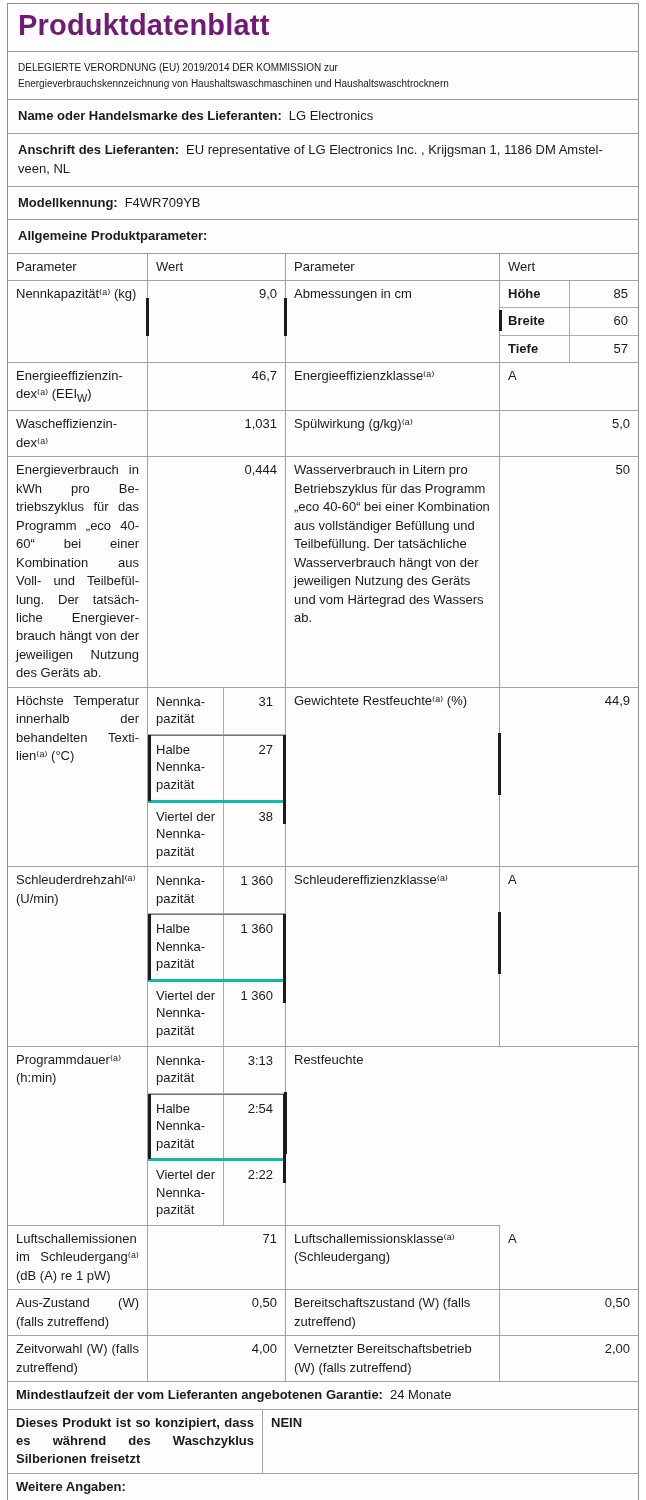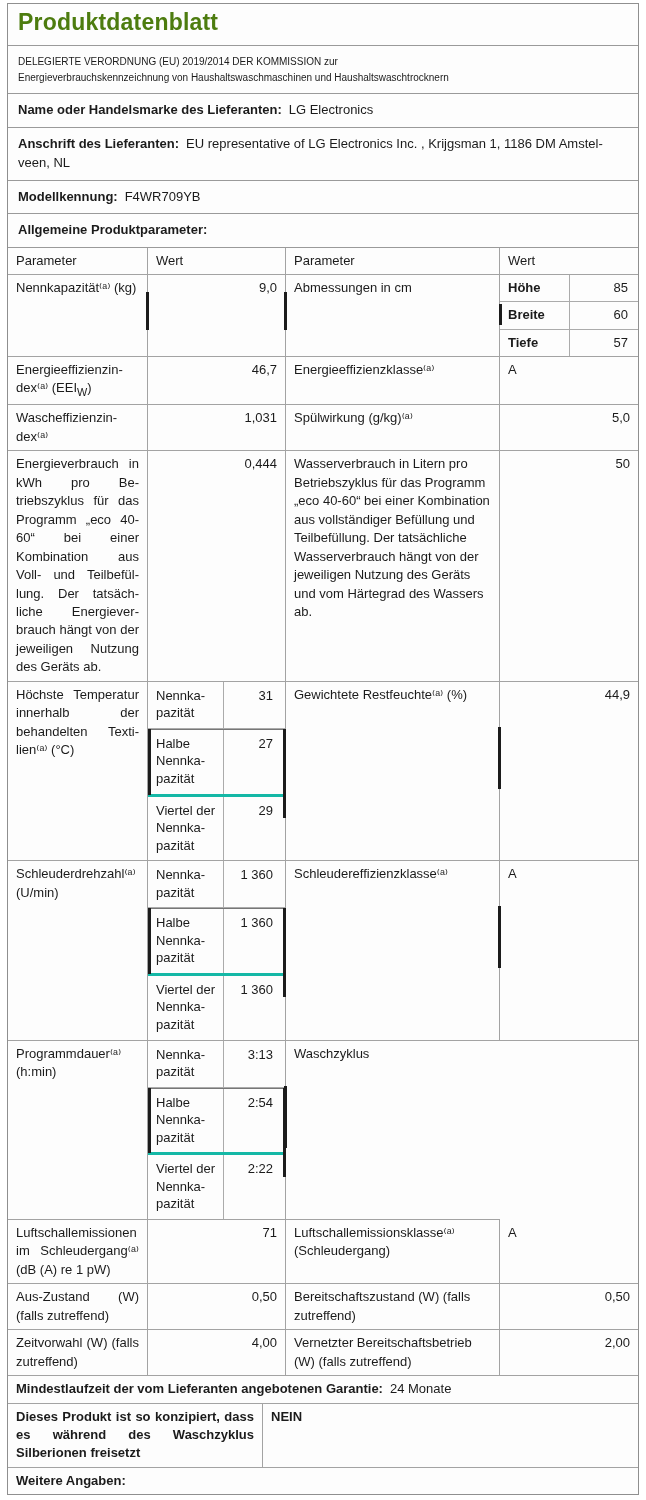--- a/index.html
+++ b/index.html
@@ -10,23 +10,23 @@
     color:#1b1b1b;
     -webkit-font-smoothing:antialiased;
   }
   .doc{
     margin:3px 7px 0 7px;
     border:1px solid #8f8f8f;
     background:#fdfdfd;
   }
   .sec{border-bottom:1px solid #9a9a9a;padding:6px 10px;}
   .title{
-    font-size:23px;
+    font-size:29px;
     font-weight:bold;
-    color:#4d7c0f;
+    color:#701a75;
     padding:5px 10px 9px 10px;
     letter-spacing:.2px;
   }
   .reg{font-size:10px;line-height:1.55;padding:8px 10px;}
   .meta{padding:7px 10px;line-height:1.45;}
   .b{font-weight:bold;}
   .mv{margin-left:7px;}
 
   
   .trow{display:grid;grid-template-columns:140px 138px 214px 138px;}
@@ -149,21 +149,21 @@
       <div class="subrow">
         <div class="slabel">Nennka­pazität</div>
         <div class="sval">31</div>
       </div>
       <div class="subrow heavy">
         <div class="slabel">Halbe Nennka­pazität</div>
         <div class="sval">27</div>
       </div>
       <div class="subrow">
         <div class="slabel">Vier­tel der Nennka­pazität</div>
-        <div class="sval">29</div>
+        <div class="sval">38</div>
       </div>
     </div>
     <div class="cell p-left">Gewichtete Restfeuchte⁽ᵃ⁾ (%)</div>
     <div class="cell vr vbar-tall">44,9</div>
   </div>
 
   <div class="trow">
     <div class="cell param">Schleuderdreh­zahl⁽ᵃ⁾ (U/min)</div>
     <div class="cell subcell">
       <div class="subrow">
@@ -192,21 +192,21 @@
       </div>
       <div class="subrow heavy">
         <div class="slabel">Halbe Nennka­pazität</div>
         <div class="sval">2:54</div>
       </div>
       <div class="subrow">
         <div class="slabel">Vier­tel der Nennka­pazität</div>
         <div class="sval">2:22</div>
       </div>
     </div>
-    <div class="cell vl vbar-tall">Waschzyklus</div>
+    <div class="cell vl vbar-tall">Restfeuchte</div>
   </div>
 
   <div class="trow">
     <div class="cell param">Luftschallemissio­nen im Schleuder­gang⁽ᵃ⁾ (dB (A) re 1 pW)</div>
     <div class="cell vr">71</div>
     <div class="cell p-left">Luftschallemissionsklasse⁽ᵃ⁾ (Schleudergang)</div>
     <div class="cell vl">A</div>
   </div>
 
   <div class="trow">

